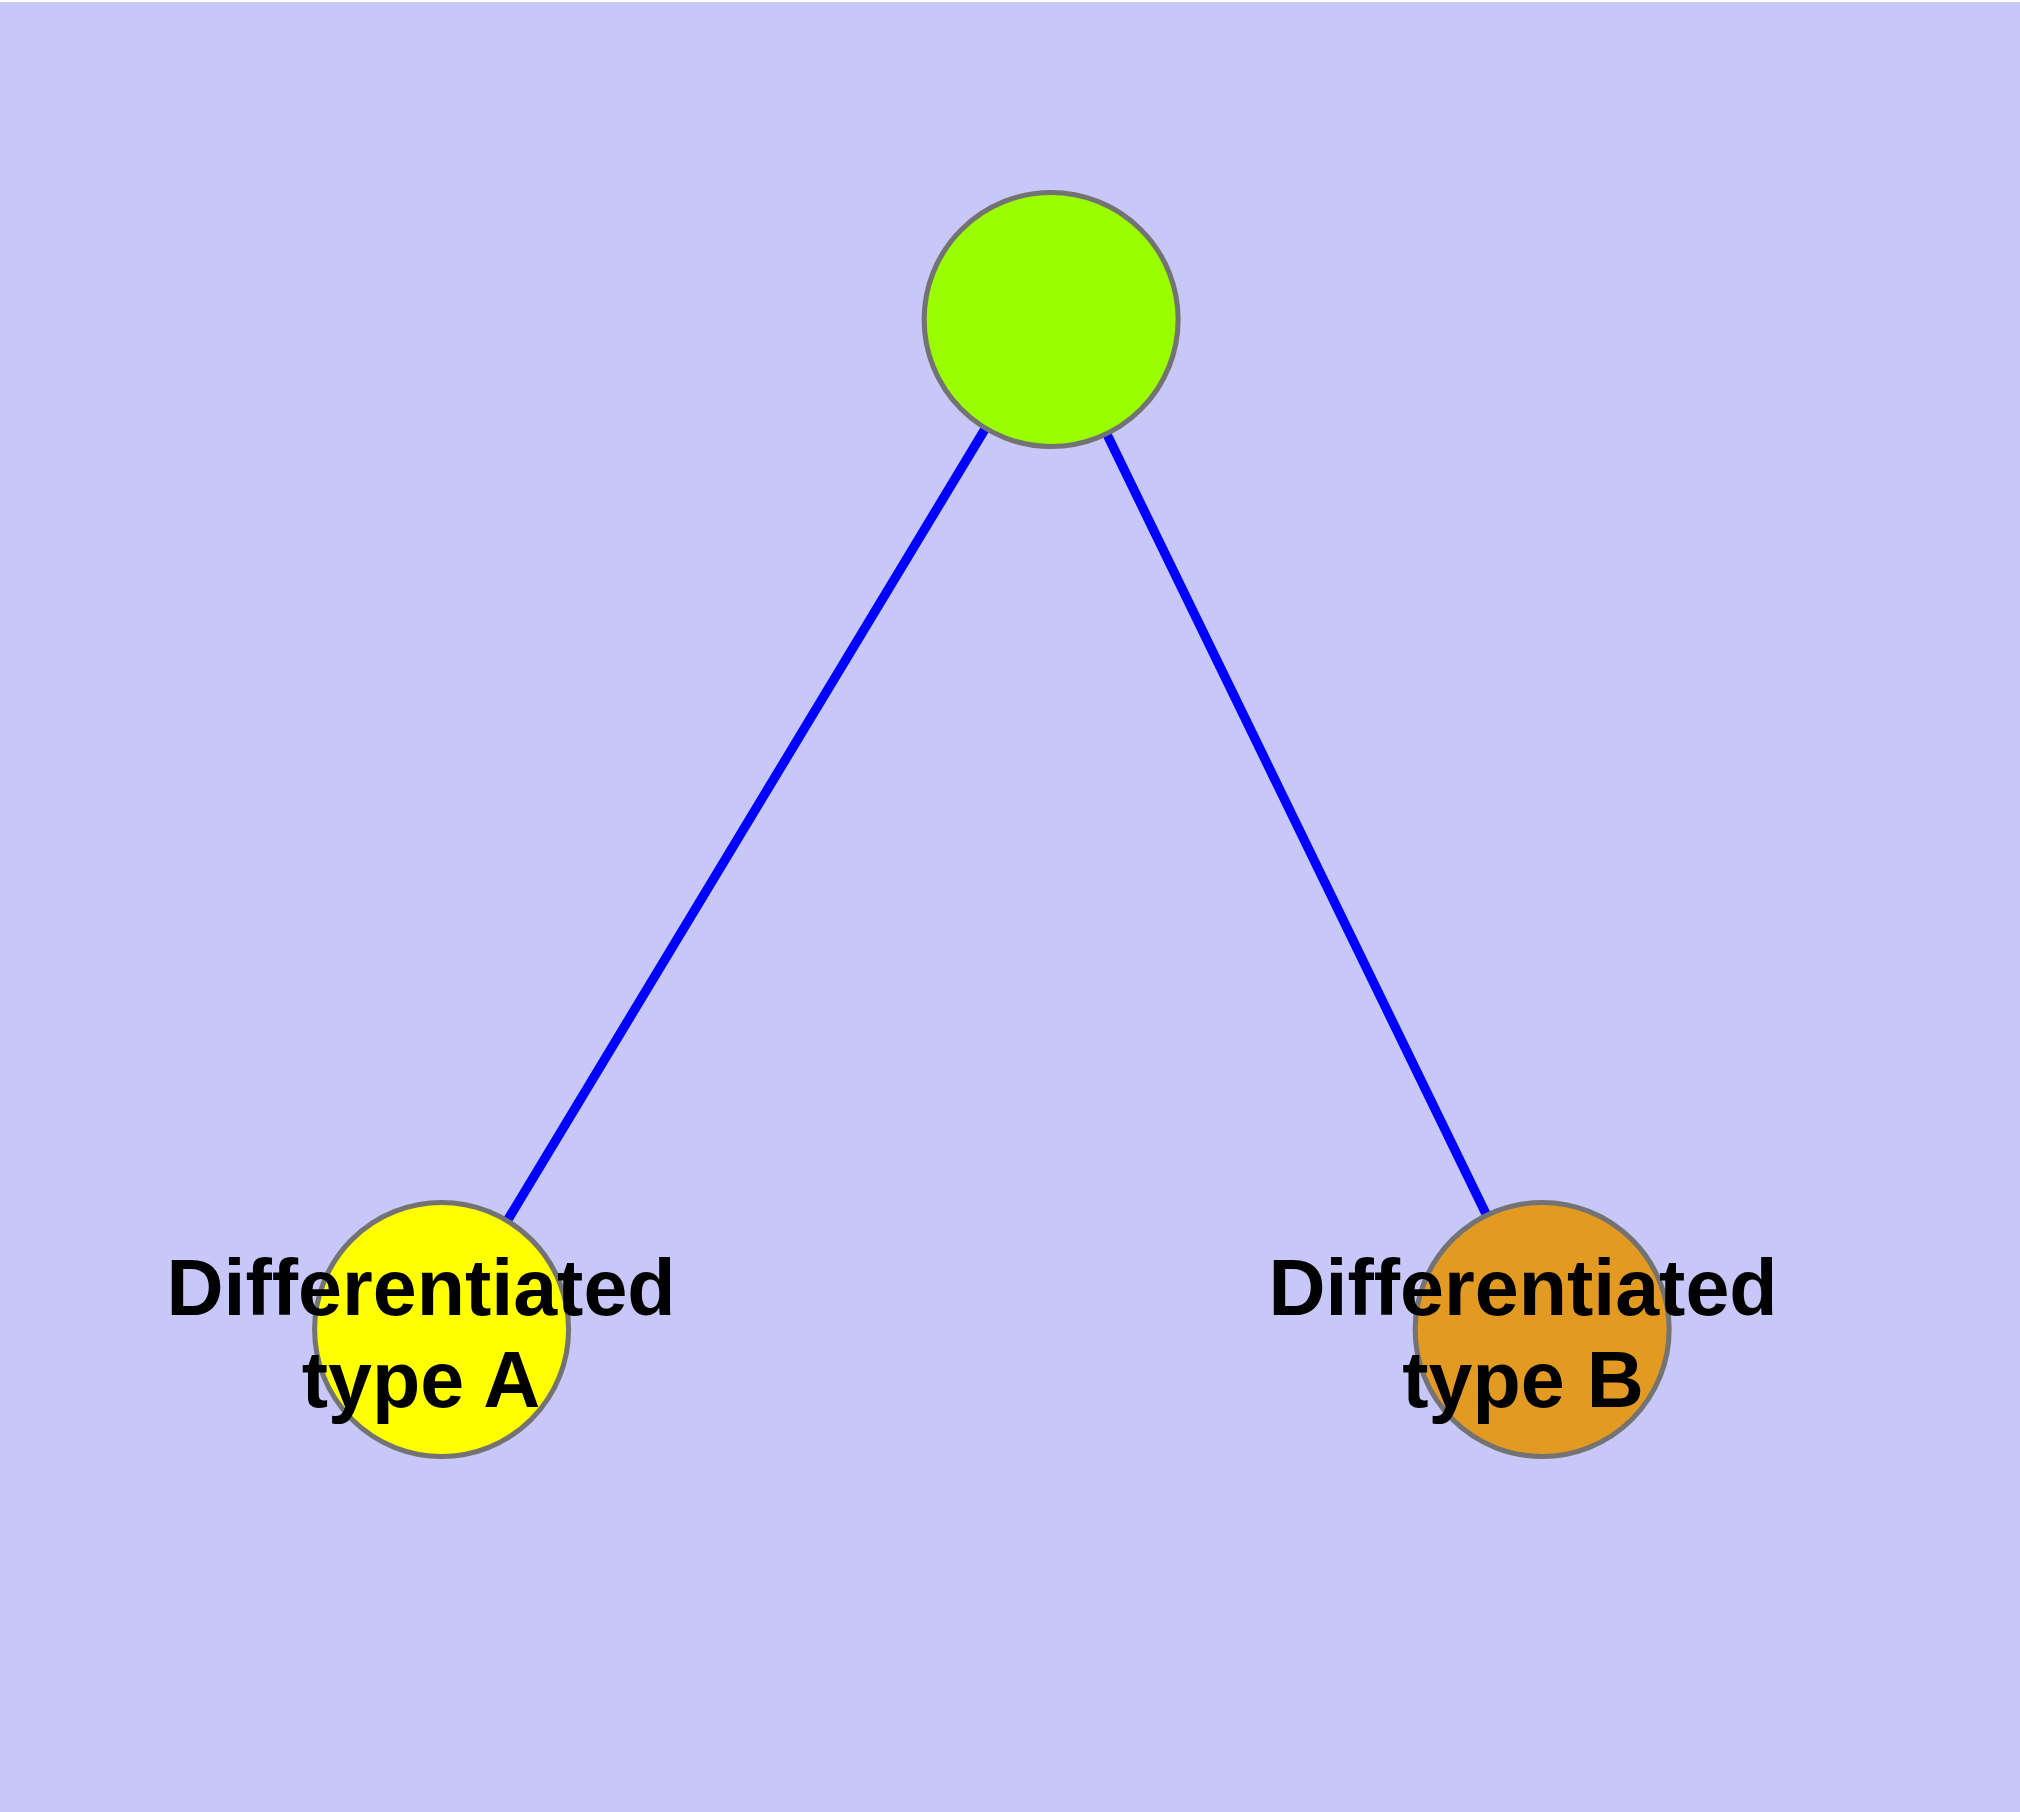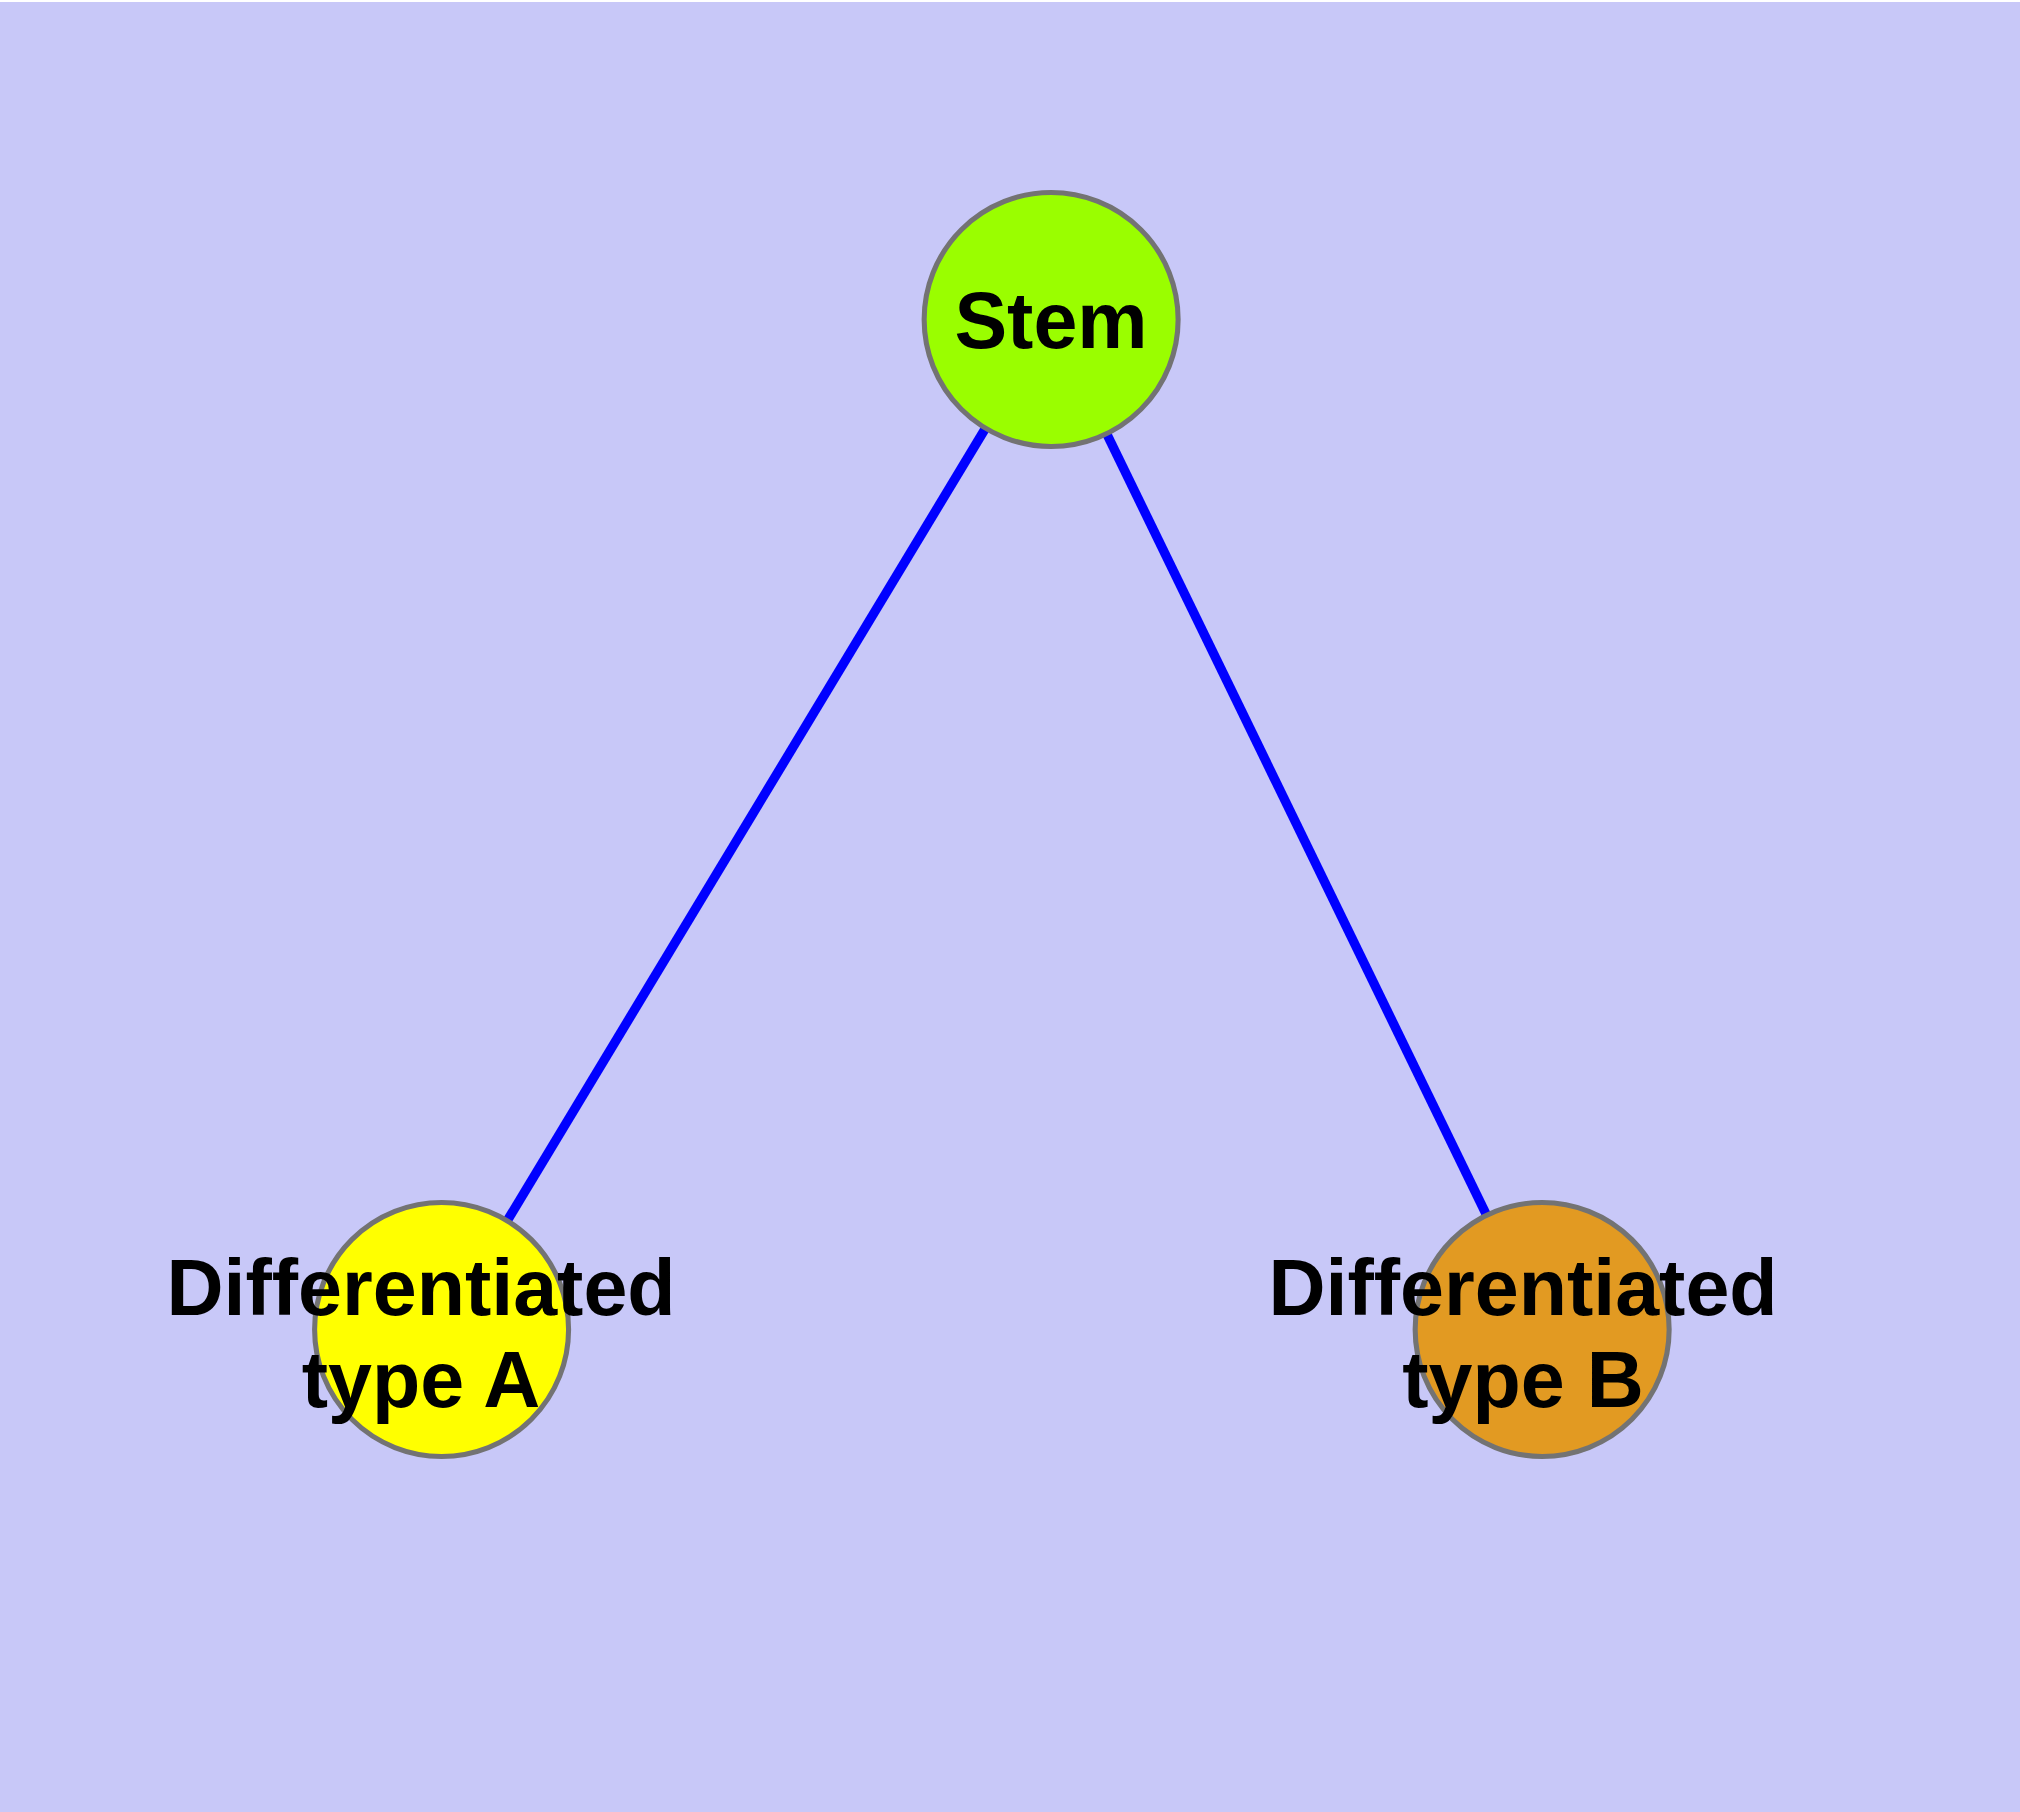--- a/index.html
+++ b/index.html
@@ -50,21 +50,20 @@
   <svg class="graph-svg" viewBox="0 0 2384 2138">
 
     <line class="edge" x1="1240" y1="375" x2="520" y2="1568" stroke="#0000FF"></line>
     <line class="edge" x1="1240" y1="375" x2="1820" y2="1568" stroke="#0000FF"></line>
 
     <circle class="node-circle" cx="1240" cy="375" r="150" fill="#9AFE00" stroke="#737373"></circle>
     <circle class="node-circle" cx="520" cy="1568" r="150" fill="#FFFF00" stroke="#737373"></circle>
     <circle class="node-circle" cx="1820" cy="1568" r="150" fill="#E29A22" stroke="#737373"></circle>
   </svg>
 
-  <div class="node-label" style="left: 1051px; top: 319px; color: rgb(0, 0, 0);">Stem</div>
 
   <div class="node-label" style="left: 421px; top: 1332px; color: rgb(0, 0, 0);">Differentiated
 type A</div>
 
   <div class="node-label" style="left: 1523px; top: 1332px; color: rgb(0, 0, 0);">Differentiated
 type B</div>
 
 </div>
 
 

